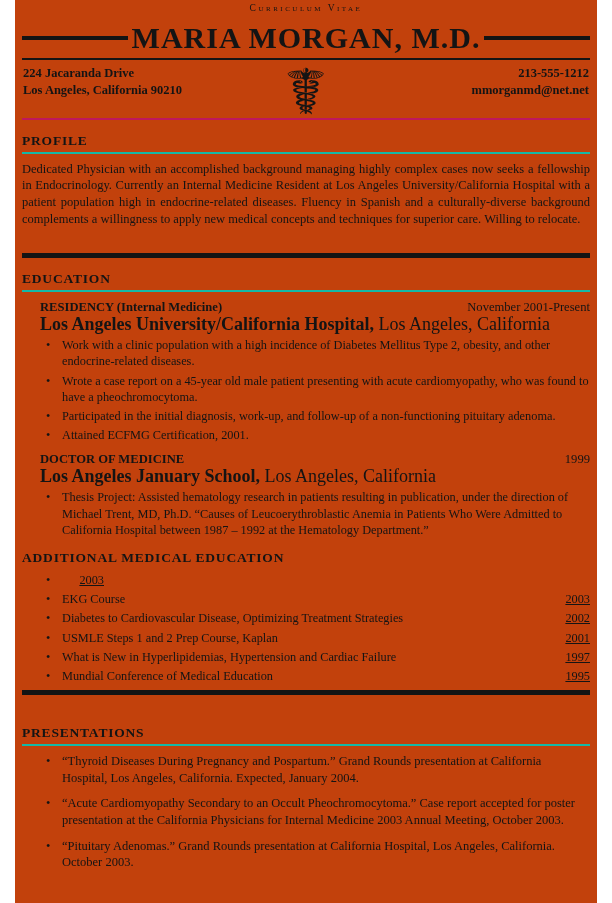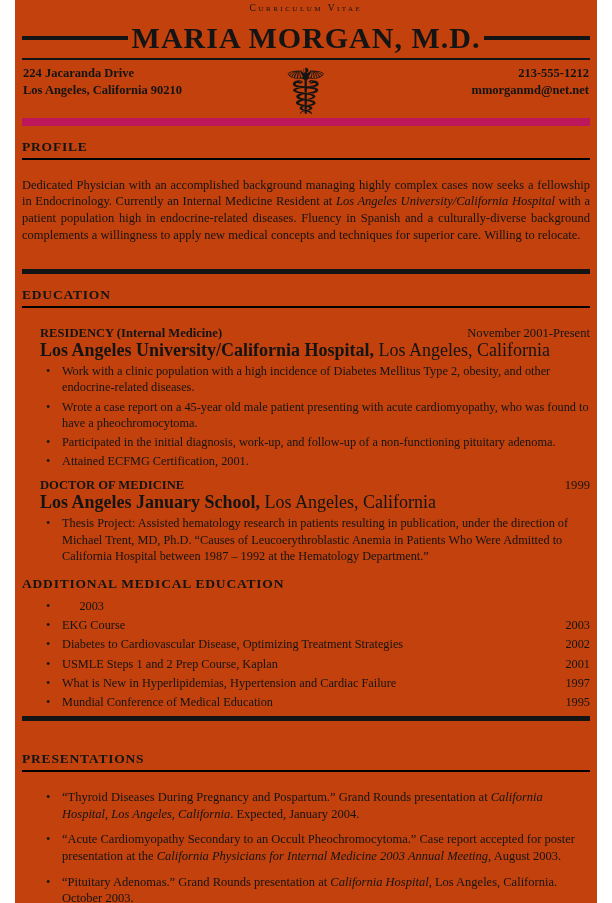--- a/index.html
+++ b/index.html
@@ -14,46 +14,46 @@
     letter-spacing:2.5px; line-height:12px;
   }
   .name-row { display:flex; align-items:center; gap:4px; margin:7px 0 3px; }
   .name-rule { flex:1; height:4px; background:#141414; }
   .name {
     font-size:30px; font-weight:bold; letter-spacing:1px; white-space:nowrap;
     line-height:34px;
   }
   .contact-band {
     position:relative; display:flex; justify-content:space-between;
-    border-top:2px solid #141414; border-bottom:8px solid #be185d;
+    border-top:2px solid #141414; border-bottom:2px solid #be185d;
     padding:5px 1px 19px; font-weight:bold; font-size:12.5px; line-height:1.35;
   }
   .contact-right { text-align:right; }
   .caduceus {
     position:absolute; left:50%; top:-6px; transform:translateX(-50%);
     font-family:"DejaVu Sans",sans-serif; font-size:64px; line-height:76px;
     z-index:2; color:#141414; font-weight:normal;
   }
   .sec-h {
     font-size:13.5px; font-weight:bold; letter-spacing:0.8px;
-    border-bottom:2px solid #000000; padding-bottom:3px; margin:13px 0 17px;
+    border-bottom:2px solid #14b8a6; padding-bottom:3px; margin:13px 0 7px;
   }
   .sec-h.nounder { border-bottom:none; padding-bottom:0; margin:12px 0 6px; }
   .body-txt { font-size:12.5px; line-height:16.6px; }
   .just { text-align:justify; }
-  .ital { font-style:italic; }
+  .ital { }
   .b { font-weight:bold; }
   .edu { margin-left:18px; }
   .title-row { display:flex; justify-content:space-between; font-size:12.6px; line-height:17px; }
   .inst-row { font-size:18px; line-height:17px; }
   .blist { margin-top:4px; }
   .brow { display:flex; font-size:12.3px; line-height:16.2px; margin-bottom:3px; padding-left:6px; }
   .blt { flex:0 0 16px; width:16px; }
   .btext { flex:1; }
-  .year { flex:0 0 42px; width:42px; text-align:right; }
+  .year { flex:0 0 42px; width:42px; text-align:right;text-decoration:underline; }
   .md-block { margin-top:8px; }
   .thick-rule { height:5px; background:#141414; }
   .rule-profile { margin-top:26px; }
   .rule-addl { margin-top:6px; }
   .pres .brow { margin-bottom:9px; line-height:16.6px; font-size:12.5px; }
   .pres .btext { padding-right:12px; }
   .pres-h { margin-top:30px; }
 </style>
 </head>
 <body>
@@ -168,21 +168,21 @@
 
   <section class="pres">
     <h2 class="sec-h pres-h">PRESENTATIONS</h2>
     <div class="edu">
       <div class="brow">
         <span class="blt">•</span>
         <span class="btext"><span>“Thyroid Diseases During Pregnancy and Pospartum.” Grand Rounds presentation at </span><span class="ital">California Hospital, Los Angeles, California</span><span>. Expected, January 2004.</span></span>
       </div>
       <div class="brow">
         <span class="blt">•</span>
-        <span class="btext"><span>“Acute Cardiomyopathy Secondary to an Occult Pheochromocytoma.”  Case report accepted for poster presentation  at the </span><span class="ital">California Physicians for Internal Medicine 2003 Annual Meeting</span><span>, August 2003.</span></span>
+        <span class="btext"><span>“Acute Cardiomyopathy Secondary to an Occult Pheochromocytoma.”  Case report accepted for poster presentation  at the </span><span class="ital">California Physicians for Internal Medicine 2003 Annual Meeting</span><span>, October 2003.</span></span>
       </div>
       <div class="brow">
         <span class="blt">•</span>
         <span class="btext"><span>“Pituitary Adenomas.” Grand Rounds presentation at </span><span class="ital">California Hospital</span><span>, Los Angeles, California. October 2003.</span></span>
       </div>
     </div>
   </section>
 
 </div>
 

